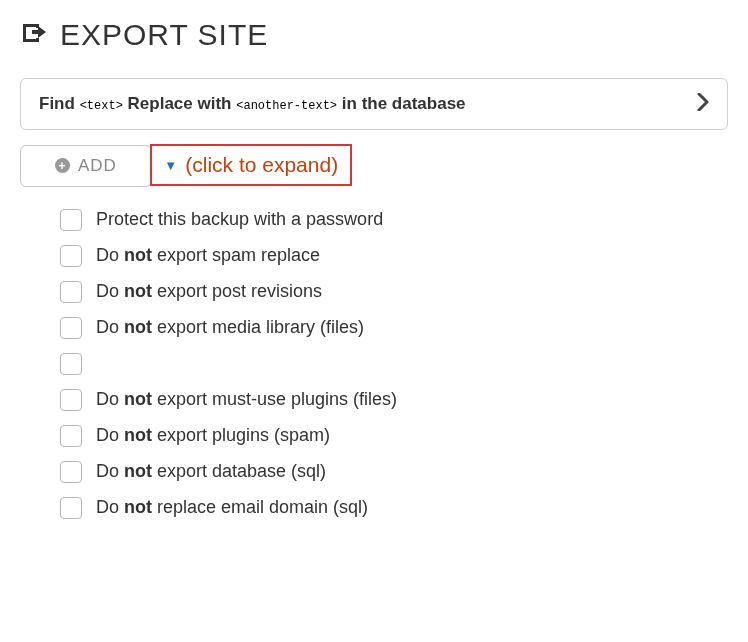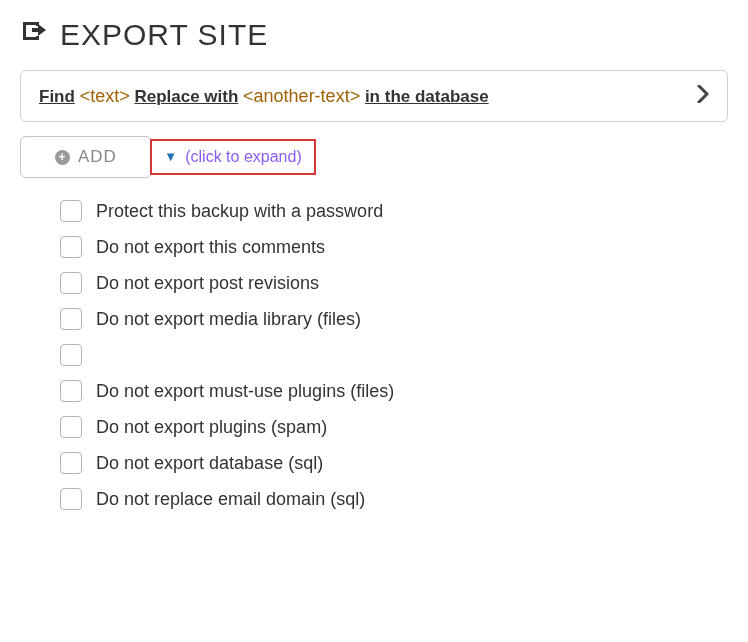--- a/index.html
+++ b/index.html
@@ -5,48 +5,48 @@
 * { box-sizing: border-box; margin: 0; padding: 0; }
 body {
   font-family: "Segoe UI", -apple-system, Arial, sans-serif;
   background: #ffffff;
   color: #333;
   padding: 18px 20px;
   width: 748px;
 }
 .title-row {
   display: flex;
-  align-items: flex-start;
+  align-items: center;
   gap: 12px;
-  margin-bottom: 18px;
+  margin-bottom: 26px;
 }
 .title-row h1 {
   font-weight: 300;
   font-size: 30px;
   letter-spacing: 1px;
   color: #333;
 }
 .find-replace-box {
   border: 1px solid #d0d0d0;
   border-radius: 6px;
   padding: 14px 18px;
   display: flex;
   align-items: center;
   justify-content: space-between;
   margin-bottom: 14px;
 }
 .find-replace-text {
   font-size: 17px;
   color: #333;
 }
-.find-replace-text .kw { font-weight: 700; text-decoration: underline; }
+.find-replace-text .kw { font-weight: 700; }
 .find-replace-text .ph {
-  font-family: Liberation Sans, sans-serif;
-  font-size: 18px;
-  color: #a16207;
+  font-family: Liberation Mono, monospace;
+  font-size: 12px;
+  color: #000000;
   font-weight: 400;
 }
 .chevron-right { color: #555; }
 .add-btn {
   display: inline-flex;
   align-items: center;
   gap: 8px;
   border: 1px solid #c5c5c5;
   border-radius: 6px;
   background: #fff;
@@ -84,43 +84,43 @@
 .adv-toggle .tri {
   color: #2271b1;
   font-size: 13px;
 }
 .adv-toggle .label {
   color: #2271b1;
   font-weight: 700;
   font-size: 18px;
 }
 .adv-toggle .hint {
-  color: #8b5cf6;
-  font-size: 16px;
+  color: #c2410c;
+  font-size: 21px;
 }
 .options-list {
   padding-left: 40px;
 }
 .option-row {
   display: flex;
   align-items: center;
   gap: 14px;
   font-size: 18px;
   color: #333;
   margin-bottom: 14px;
 }
 .checkbox {
   width: 22px;
   height: 22px;
   border: 1px solid #b5b5b5;
   border-radius: 4px;
   background: #fff;
   flex-shrink: 0;
 }
-.option-label strong { font-weight: 400; }
+.option-label strong { font-weight: 700; }
 </style>
 </head>
 <body>
 
 
 
 <div class="title-row">
   <span>
     <svg width="28" height="26" viewBox="0 0 28 26">
       <path d="M3 4 L3 22 L19 22 L19 18 L16 18 L16 19 L6 19 L6 7 L16 7 L16 8 L19 8 L19 4 Z" fill="#333"></path>
@@ -155,21 +155,21 @@
   <span class="hint">(click to expand)</span>
 </div>
 
 <div class="options-list" id="options-list">
     <label class="option-row">
       <span class="checkbox"></span>
       <span class="option-label"><span>Protect this backup with a password</span></span>
     </label>
     <label class="option-row">
       <span class="checkbox"></span>
-      <span class="option-label"><span>Do </span><strong>not</strong><span> export this comments</span></span>
+      <span class="option-label"><span>Do </span><strong>not</strong><span> export spam replace</span></span>
     </label>
     <label class="option-row">
       <span class="checkbox"></span>
       <span class="option-label"><span>Do </span><strong>not</strong><span> export post revisions</span></span>
     </label>
     <label class="option-row">
       <span class="checkbox"></span>
       <span class="option-label"><span>Do </span><strong>not</strong><span> export media library (files)</span></span>
     </label>
     <label class="option-row">

